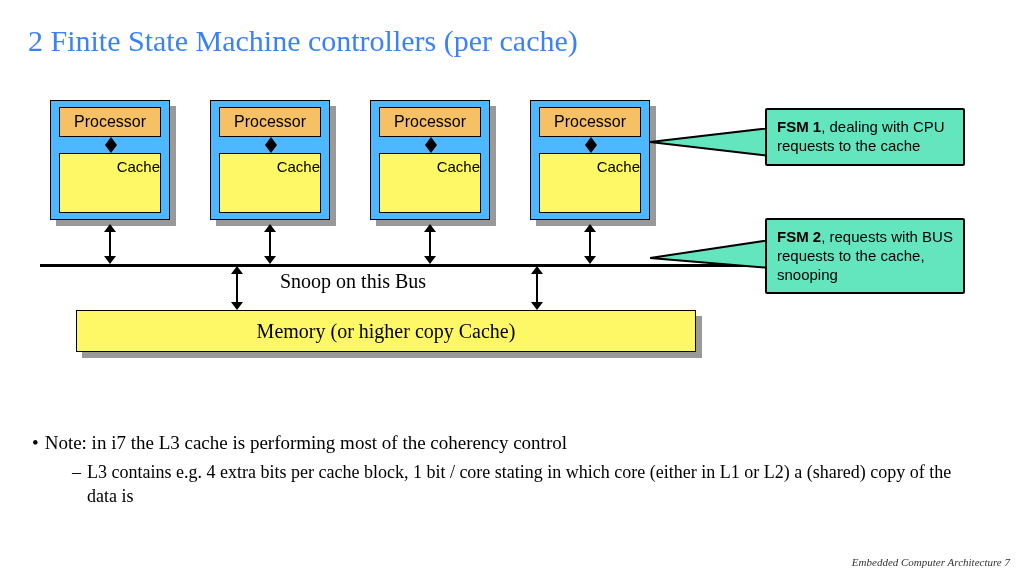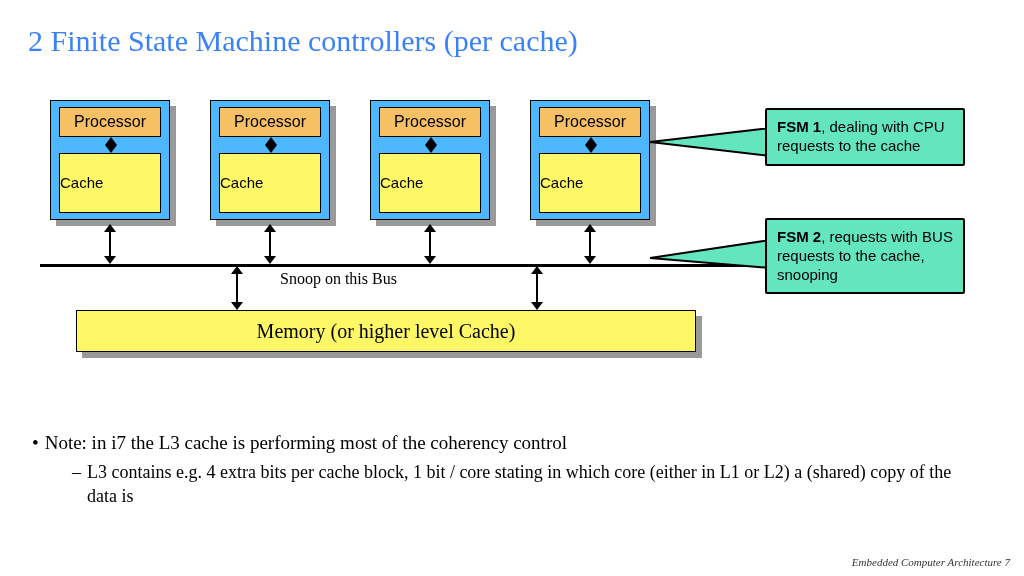--- a/index.html
+++ b/index.html
@@ -53,23 +53,23 @@
     font-size: 16px;
     line-height: 28px;
     font-family: Arial, sans-serif;
   }
   .cache {
     position: absolute;
     top: 52px; left: 8px;
     width: 102px; height: 60px;
     background: #fff866;
     border: 1px solid #000;
-    text-align: left;
+    text-align: right;
     font-size: 15px;
-    padding-top: 20px;
+    padding-top: 4px;
     font-family: Arial, sans-serif;
   }
   .dbl-arrow-v {
     position: absolute;
     width: 14px;
     display: flex;
     flex-direction: column;
     align-items: center;
   }
   .dbl-arrow-v .shaft {
@@ -89,21 +89,21 @@
     border-right: 6px solid transparent;
     border-top: 8px solid #000;
   }
   .bus {
     position: absolute;
     height: 3px;
     background: #000;
   }
   .snoop-label {
     position: absolute;
-    font-size: 16px;
+    font-size: 20px;
   }
   .memory-shadow {
     position: absolute;
     background: #999;
   }
   .memory {
     position: absolute;
     background: #fff866;
     border: 1px solid #000;
     text-align: center;
@@ -246,21 +246,21 @@
       <div class="head-down"></div>
   </div>
   <div class="dbl-arrow-v" style="left:480px; top:166px; height:44px;">
     <div class="head-up"></div>
       <div class="shaft"></div>
       <div class="head-down"></div>
   </div>
 
   <div class="memory-shadow" style="left:32px; top:216px; width:620px; height:42px;"></div>
   <div class="memory" style="left:26px; top:210px; width:620px; height:42px;">
-    <span>Memory (or higher level Cache)</span>
+    <span>Memory (or higher copy Cache)</span>
   </div>
 
   <svg class="callout-tail" style="left:600px; top:28px; width:130px; height:40px;">
     <polygon points="0,14 120,0 120,28" fill="#63e6be" stroke="#000" stroke-width="2"></polygon>
   </svg>
   <div class="callout" style="left:715px; top:8px;">
     <b>FSM 1</b><span>, dealing with CPU requests to the cache</span>
   </div>
 
   <svg class="callout-tail" style="left:600px; top:140px; width:130px; height:40px;">

